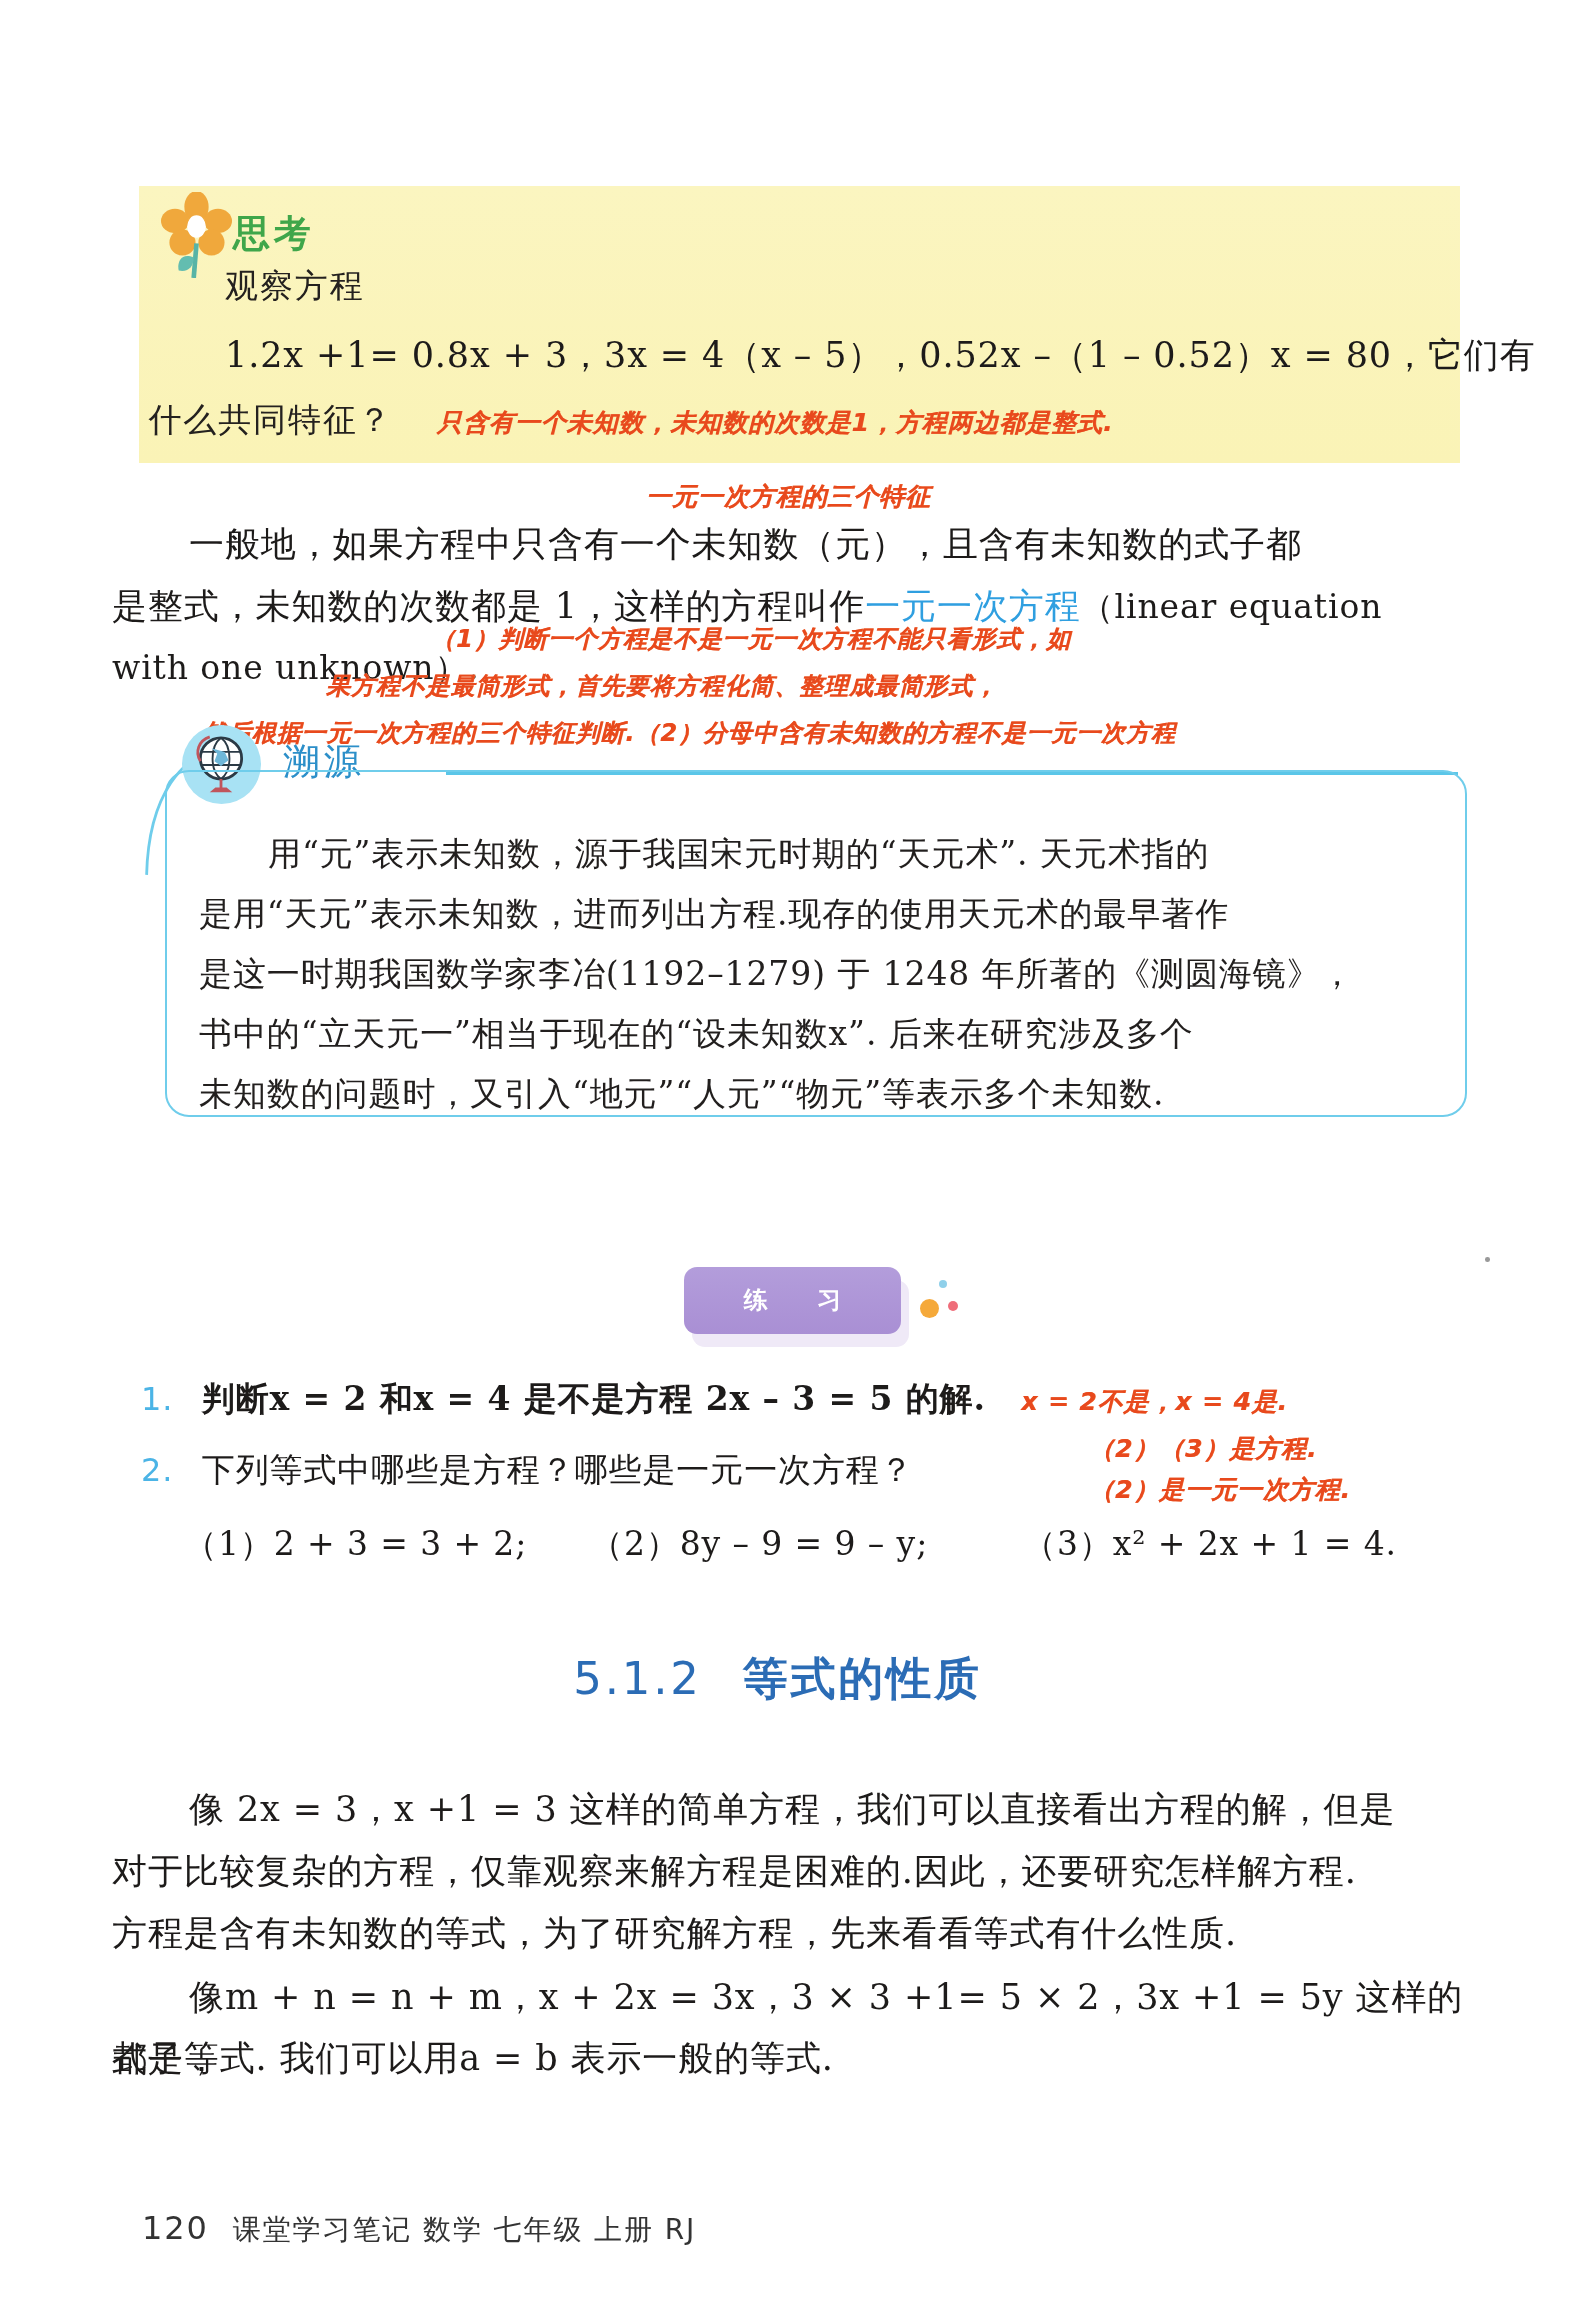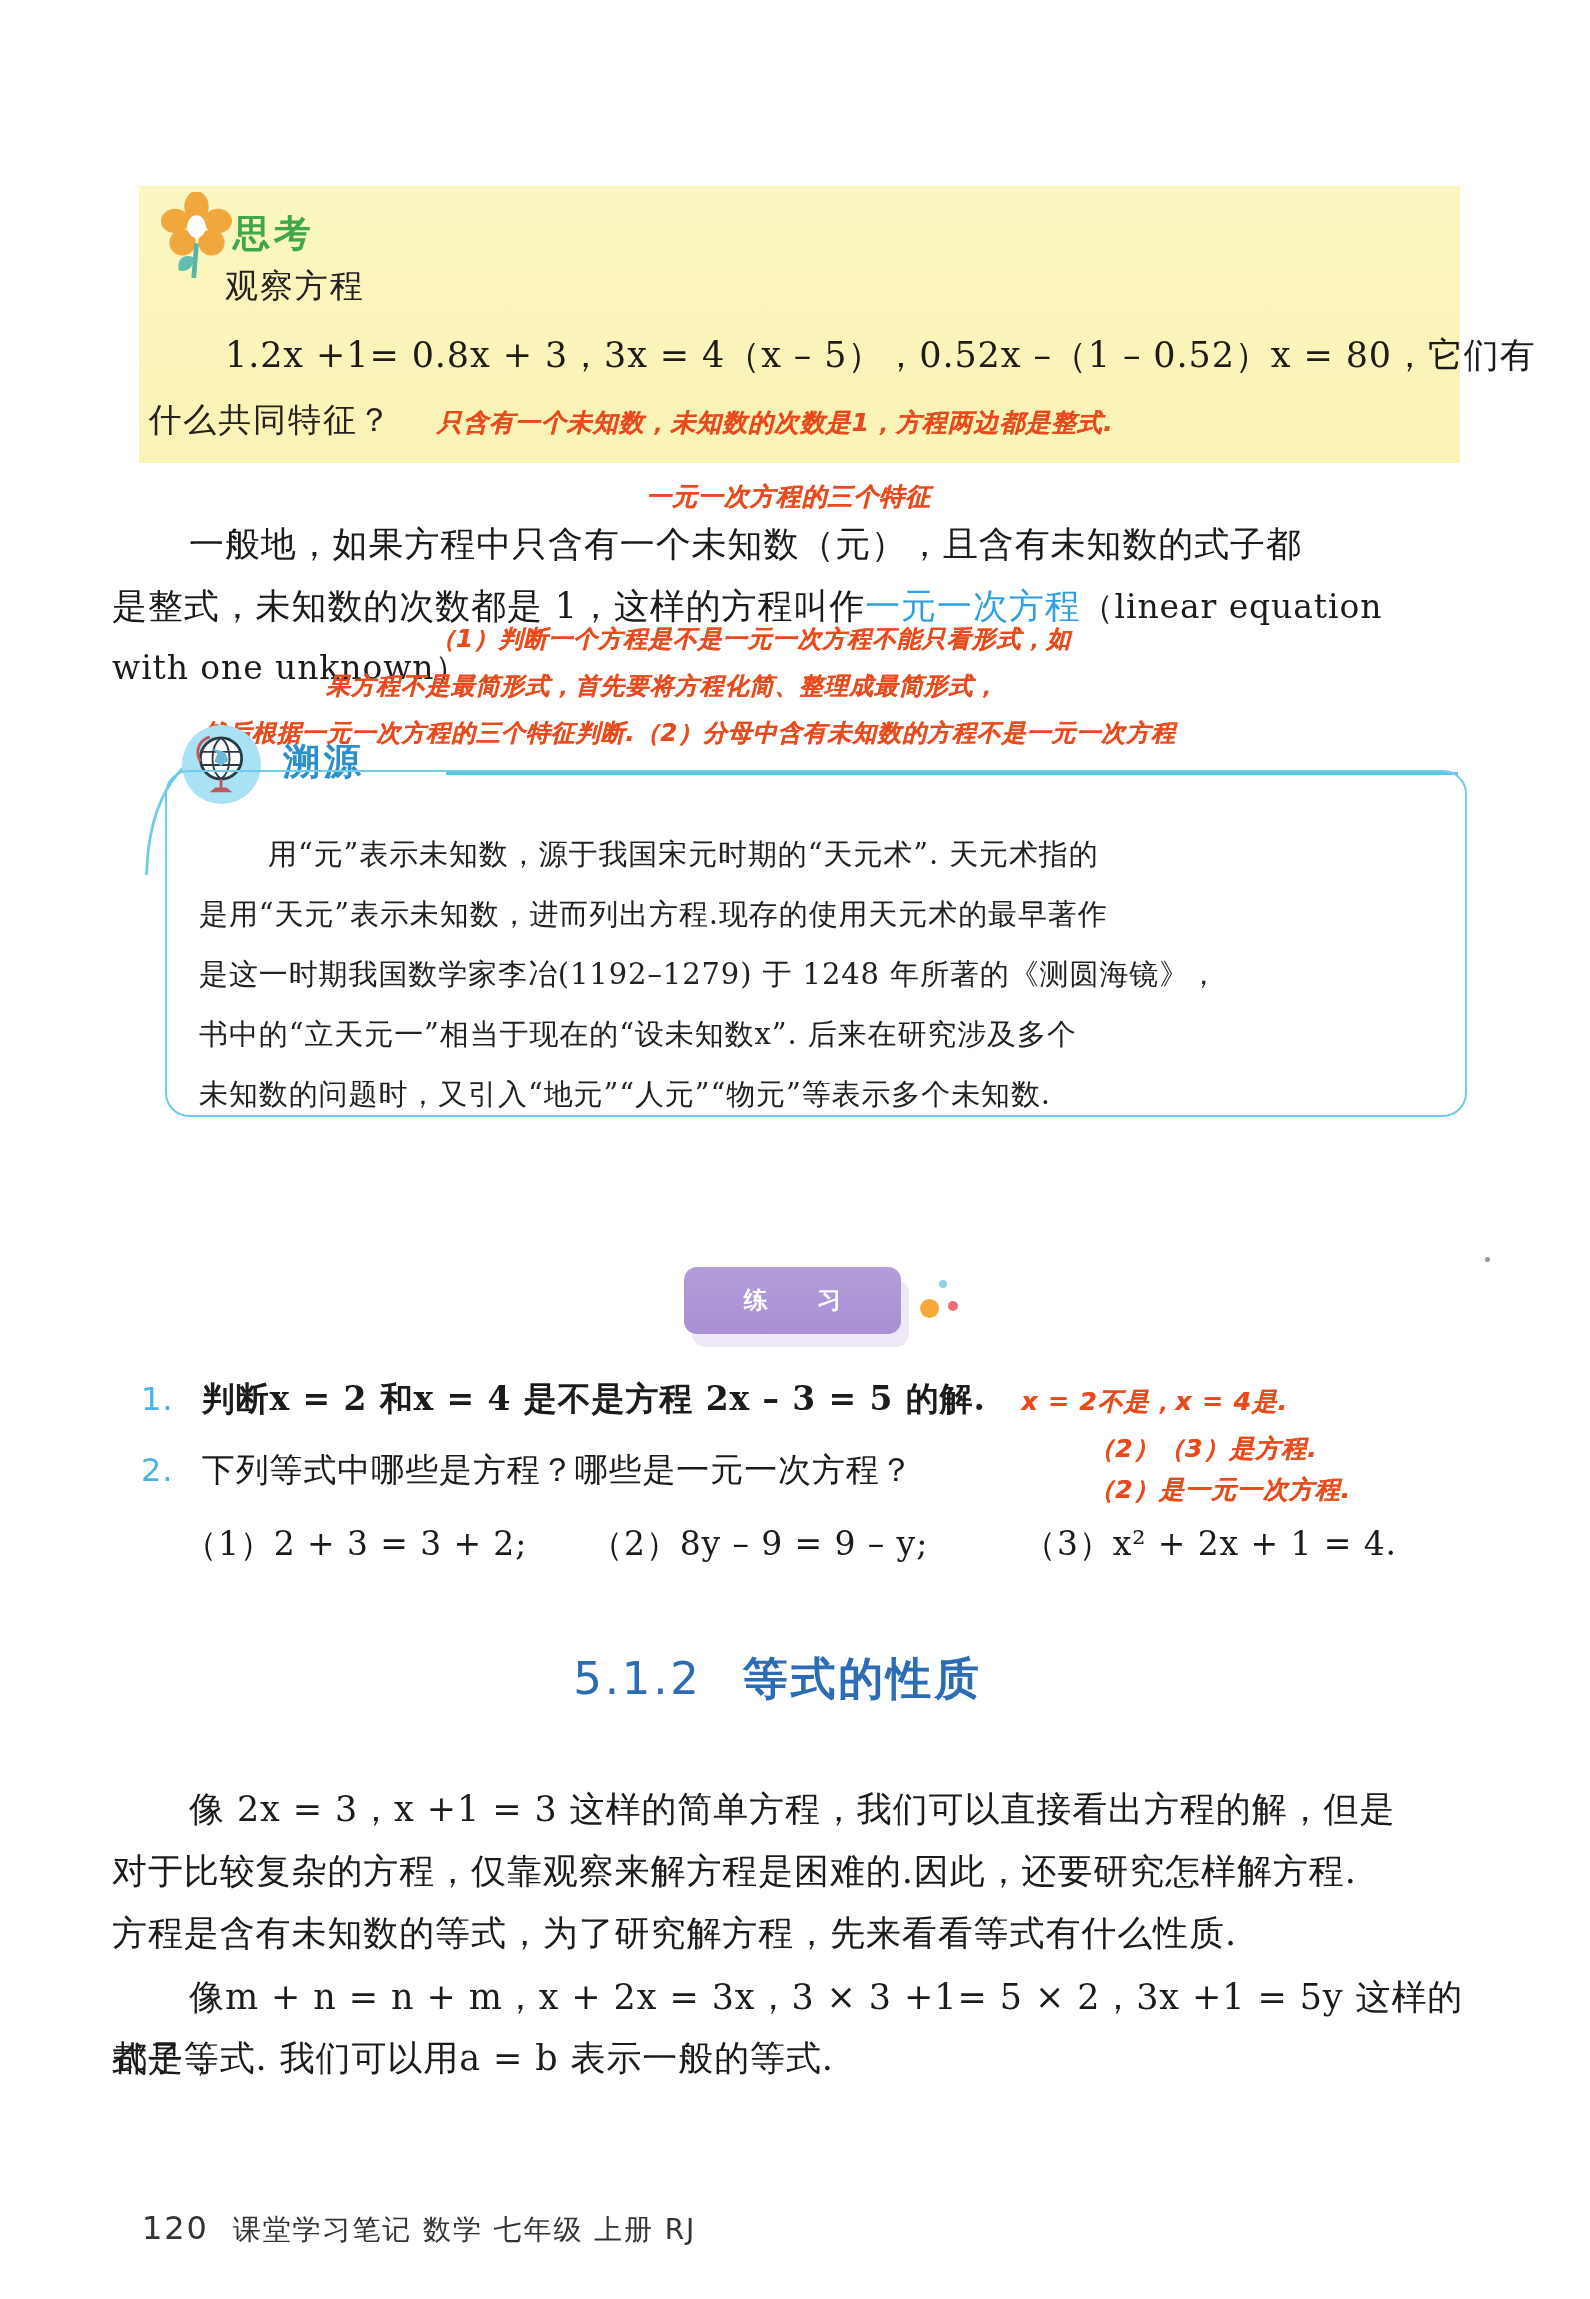--- a/index.html
+++ b/index.html
@@ -67,33 +67,33 @@
   .origin-wrap{position:absolute;left:165px;top:731px;width:1302px;}
   .origin-head{position:relative;height:79px;}
   .globe{
     position:absolute;left:17px;top:-5.6px;width:79px;height:79px;
     border-radius:50%;background:#a8e2f4;
   }
   .globe svg{position:absolute;left:9.4px;top:7.5px;}
   .origin-title{
     position:absolute;left:118px;top:5.6px;
     font-family:"DejaVu Sans","Liberation Sans",sans-serif;
-    font-weight:bold;font-size:37px;color:#2c8fc9;letter-spacing:3.7px;
+    font-weight:normal;font-size:37px;color:#2c8fc9;letter-spacing:3.7px;
   }
   .origin-rule{
     position:absolute;left:281px;top:41px;width:1012px;height:2.8px;
     background:#5bc6e8;
   }
   .origin-box{
     position:absolute;left:165px;top:770px;width:1302px;height:347px;
     border:2.8px solid #6fcdeb;border-radius:24px;box-sizing:border-box;
   }
   .origin-text{
     position:absolute;left:199px;top:824px;width:1246px;
-    font-size:29px;color:#221f1e;line-height:60px;letter-spacing:0.9px;
+    font-size:33px;color:#221f1e;line-height:60px;letter-spacing:0.9px;
   }
   .origin-text p{margin:0;}
   .corner-curve{position:absolute;left:141px;top:736px;}
 
   
   .exer-banner{position:absolute;left:684px;top:1267px;}
   .banner-shadow{
     position:absolute;left:7.5px;top:13px;width:217px;height:67px;
     background:#efe9f7;border-radius:13px;
   }

